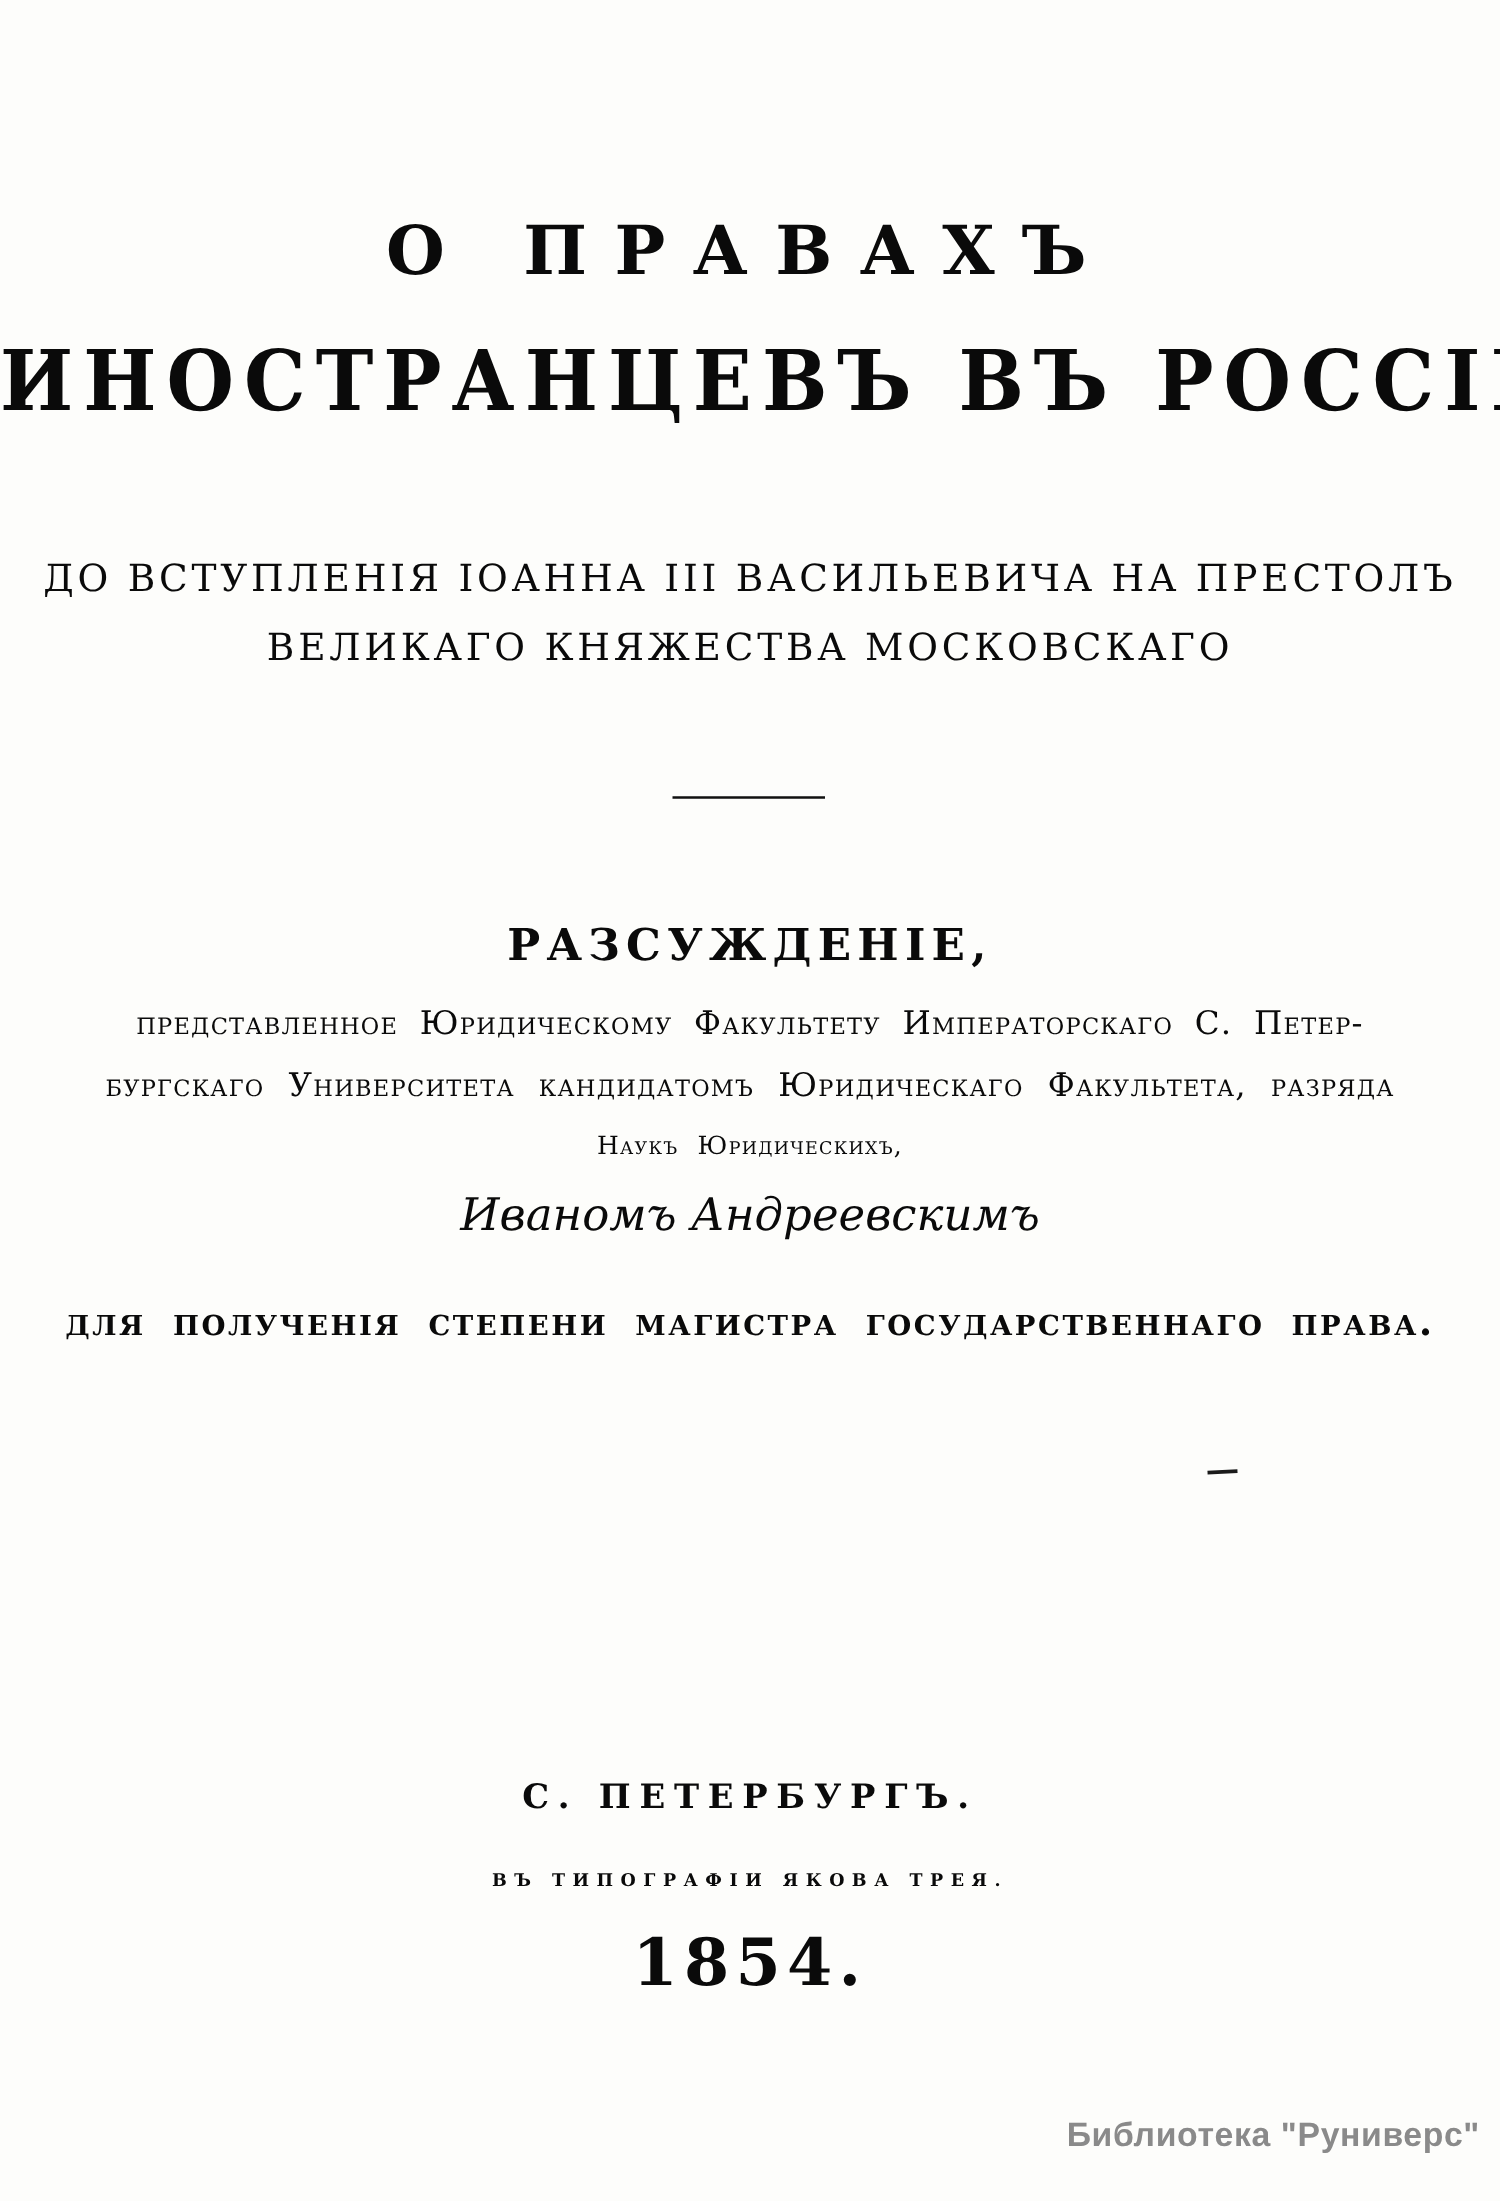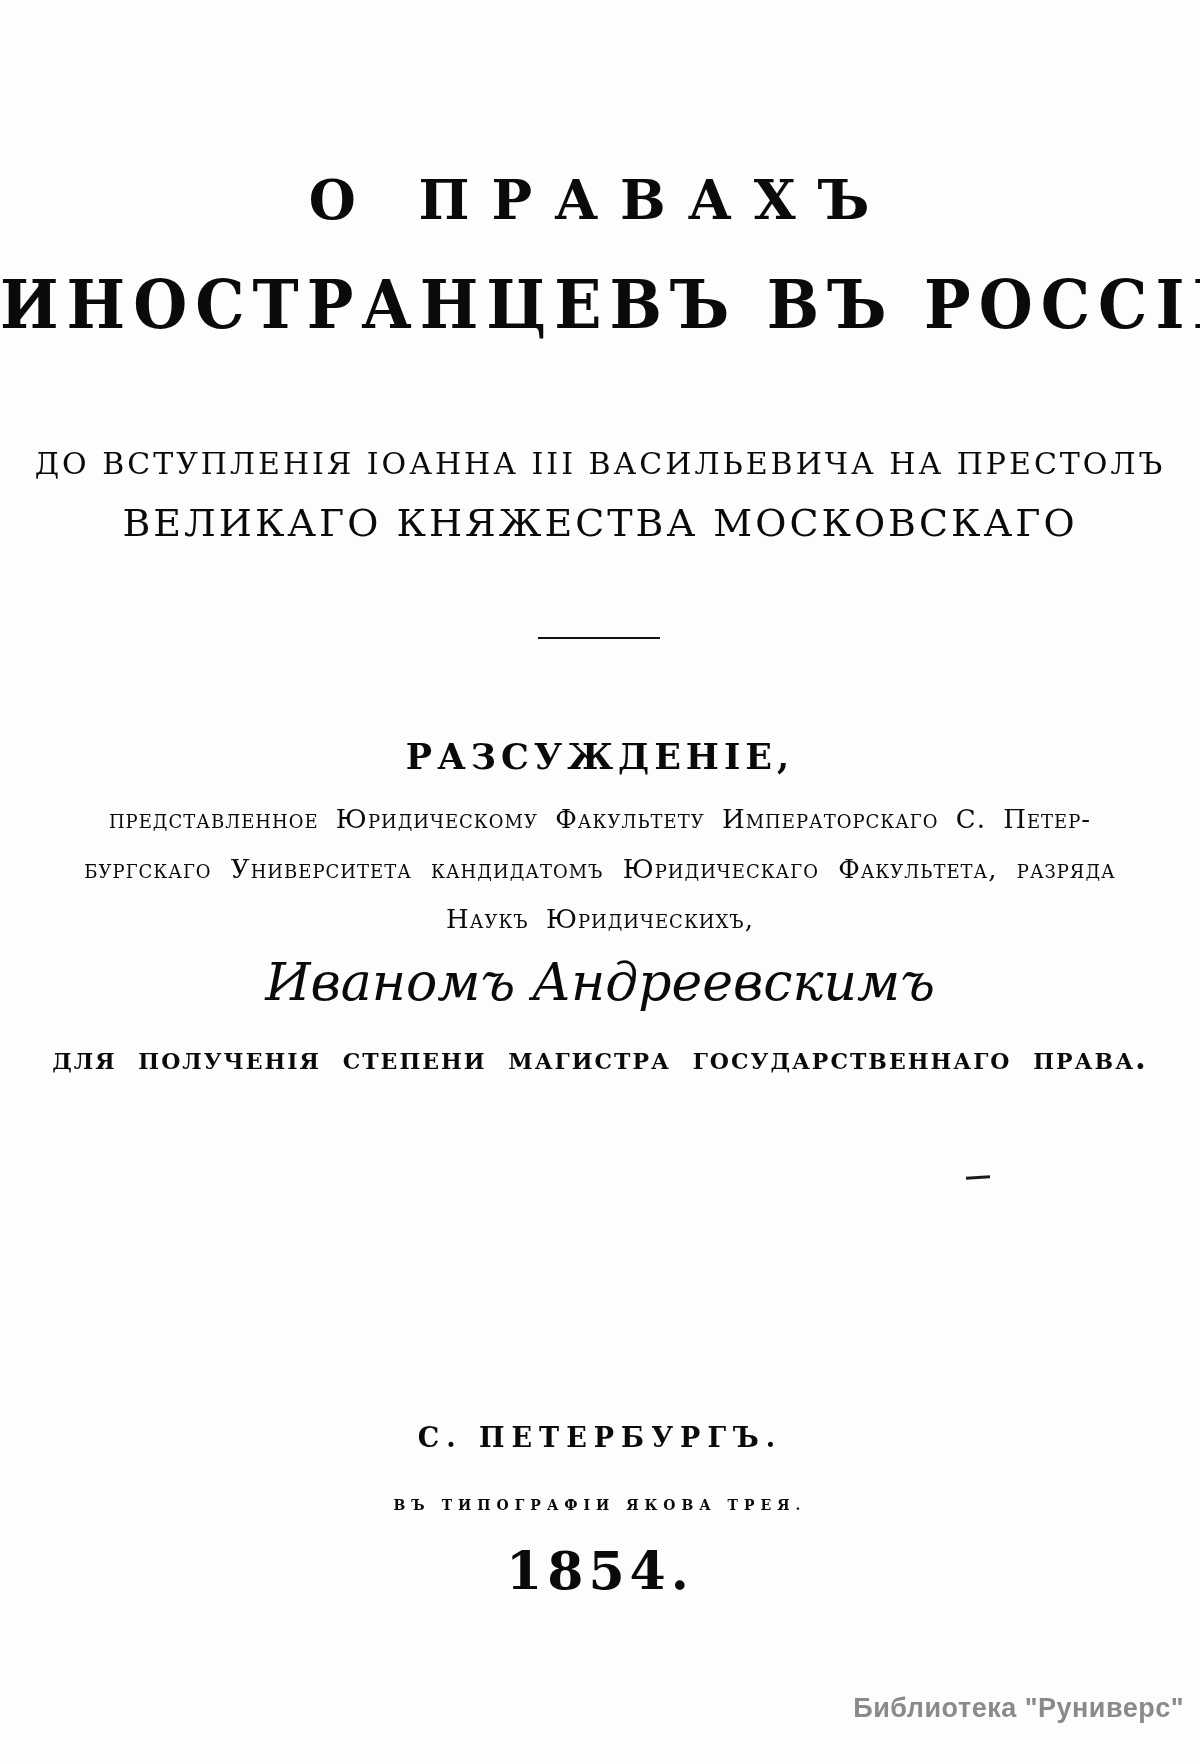--- a/index.html
+++ b/index.html
@@ -37,21 +37,21 @@
     letter-spacing: 8px;
     transform: scaleY(1.08);
   }
   .subtitle-1 {
     top: 446px;
     font-size: 30px;
     letter-spacing: 3px;
   }
   .subtitle-2 {
     top: 501px;
-    font-size: 38px;
+    font-size: 30px;
     letter-spacing: 3px;
   }
   .rule {
     position: absolute;
     top: 637px;
     left: 538px;
     width: 122px;
     height: 2px;
     background: #111;
   }
@@ -72,28 +72,28 @@
   }
   .para-line-2 {
     top: 854px;
     font-size: 26px;
     letter-spacing: 1px;
     word-spacing: 10px;
     text-align: center;
   }
   .para-line-3 {
     top: 904px;
-    font-size: 26px;
+    font-size: 20px;
     letter-spacing: 1px;
     word-spacing: 8px;
     text-align: center;
   }
   .author {
     top: 952px;
-    font-size: 52px;
+    font-size: 36px;
     font-style: italic;
   }
   .purpose {
     top: 1040px;
     font-size: 31px;
     font-weight: bold;
     letter-spacing: 2px;
     word-spacing: 9px;
   }
   .stray-mark {

